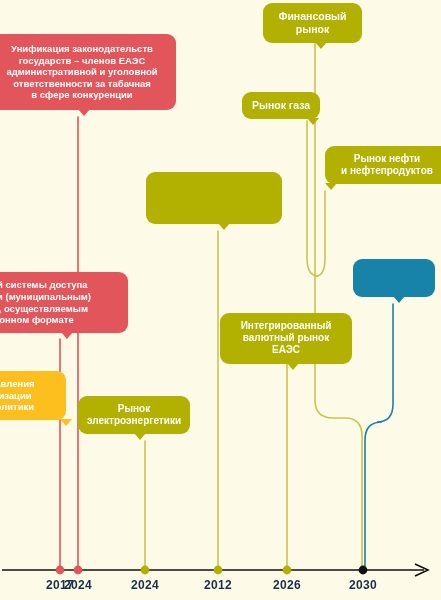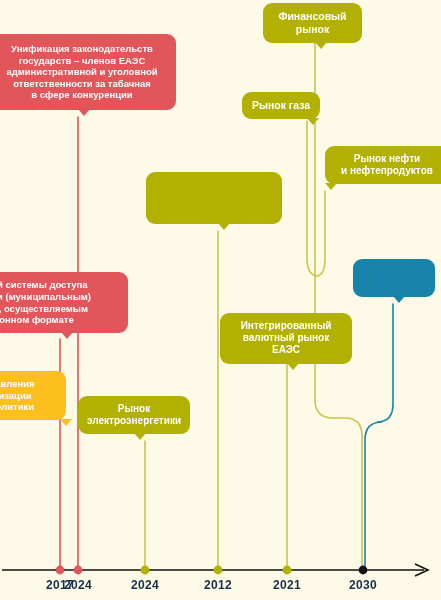--- a/index.html
+++ b/index.html
@@ -118,17 +118,17 @@
       <circle cx="218" cy="570" r="4.4" fill="#b2b000"></circle>
       <circle cx="287" cy="570" r="4.4" fill="#b2b000"></circle>
       <circle cx="363" cy="570" r="4.4" fill="#111111"></circle>
     </svg>
 
   <div id="axis-labels">
       <div class="axis-label" style="left: 60px;">2017</div>
       <div class="axis-label" style="left: 78px;">2024</div>
       <div class="axis-label" style="left: 145px;">2024</div>
       <div class="axis-label" style="left: 218px;">2012</div>
-      <div class="axis-label" style="left: 287px;">2021</div>
+      <div class="axis-label" style="left: 287px;">2026</div>
       <div class="axis-label" style="left: 363px;">2030</div>
     </div>
 
 </div>
 
 </body></html>

